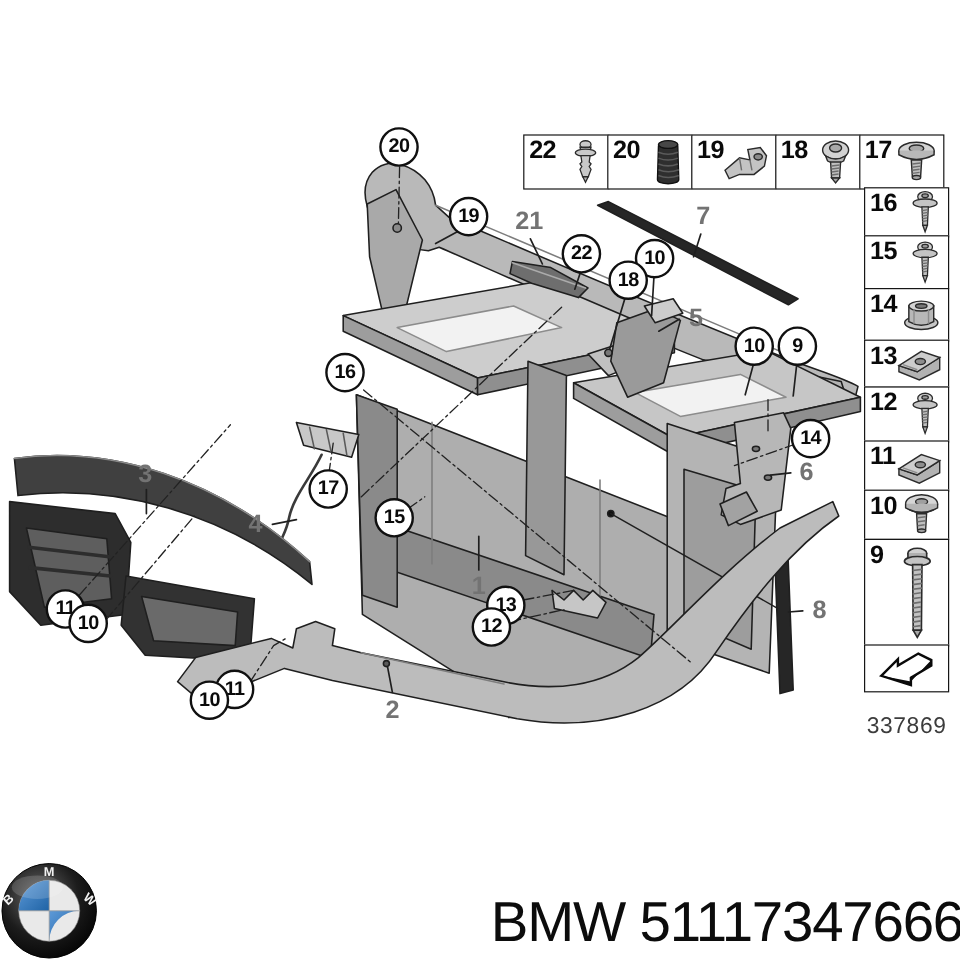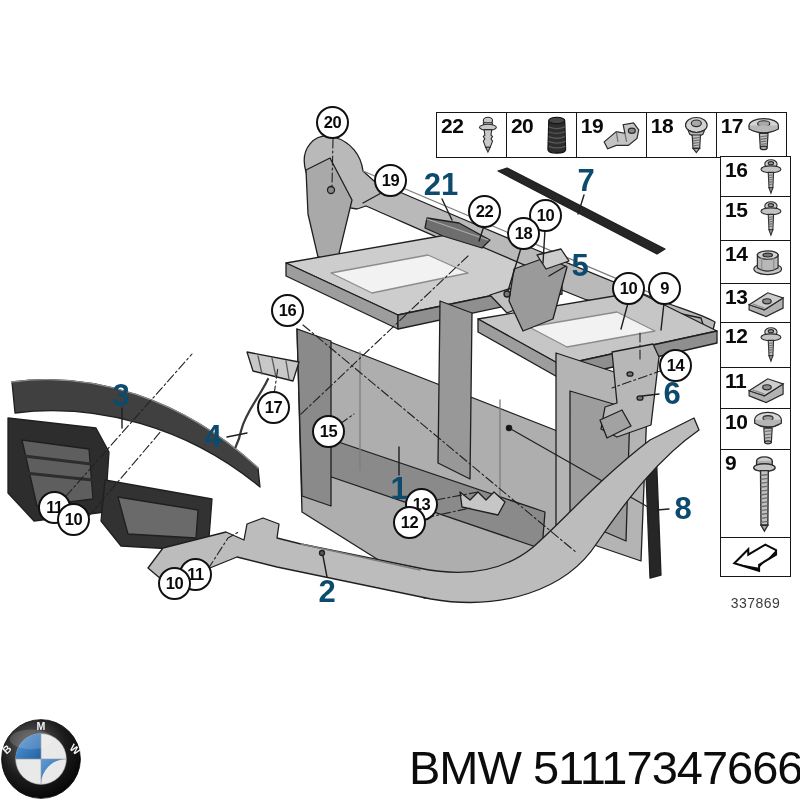--- a/index.html
+++ b/index.html
@@ -12,26 +12,26 @@
   .lcell{box-sizing:border-box;background:#fff;border:1.6px solid #161616;position:relative;}
   #legend-top .lcell{width:71.5px;height:46px;}
   #legend-top .lcell + .lcell{margin-left:-1.6px;}
   #legend-col .lcell{width:71px;}
   #legend-col .lcell + .lcell{margin-top:-1.6px;}
   .lnum{position:absolute;left:4px;top:1px;font-weight:bold;font-size:21px;color:#0a0a0a;letter-spacing:-0.5px;}
   .licon{position:absolute;right:2px;top:50%;transform:translateY(-50%);line-height:0;}
   .licon svg{display:block;}
   .lcell.arrowcell .licon{right:auto;left:50%;transform:translate(-50%,-50%);}
   #sheet-number{position:absolute;left:720px;top:595px;width:71px;text-align:center;
-                font-size:14px;color:#3c3c3c;letter-spacing:0.5px;}
+                font-size:19px;color:#3c3c3c;letter-spacing:0.5px;}
   
   .co{position:absolute;width:29px;height:29px;border:2.4px solid #101010;border-radius:50%;
       background:#fff;display:flex;align-items:center;justify-content:center;
       font-weight:bold;font-size:16.5px;color:#0a0a0a;box-sizing:content-box;letter-spacing:-0.5px;}
-  .pl{position:absolute;transform:translate(-50%,-50%);font-weight:bold;font-size:31px;color:#0c4a6e;}
+  .pl{position:absolute;transform:translate(-50%,-50%);font-weight:bold;font-size:21px;color:#737373;}
   
   #footer-caption{position:absolute;left:409px;top:740px;font-size:47px;color:#0c0c0c;
                   letter-spacing:-1px;white-space:nowrap;}
   #bmw-logo{position:absolute;left:0px;top:718px;width:82px;height:82px;}
 </style>
 </head>
 <body>
 
 <div id="stage">
 

